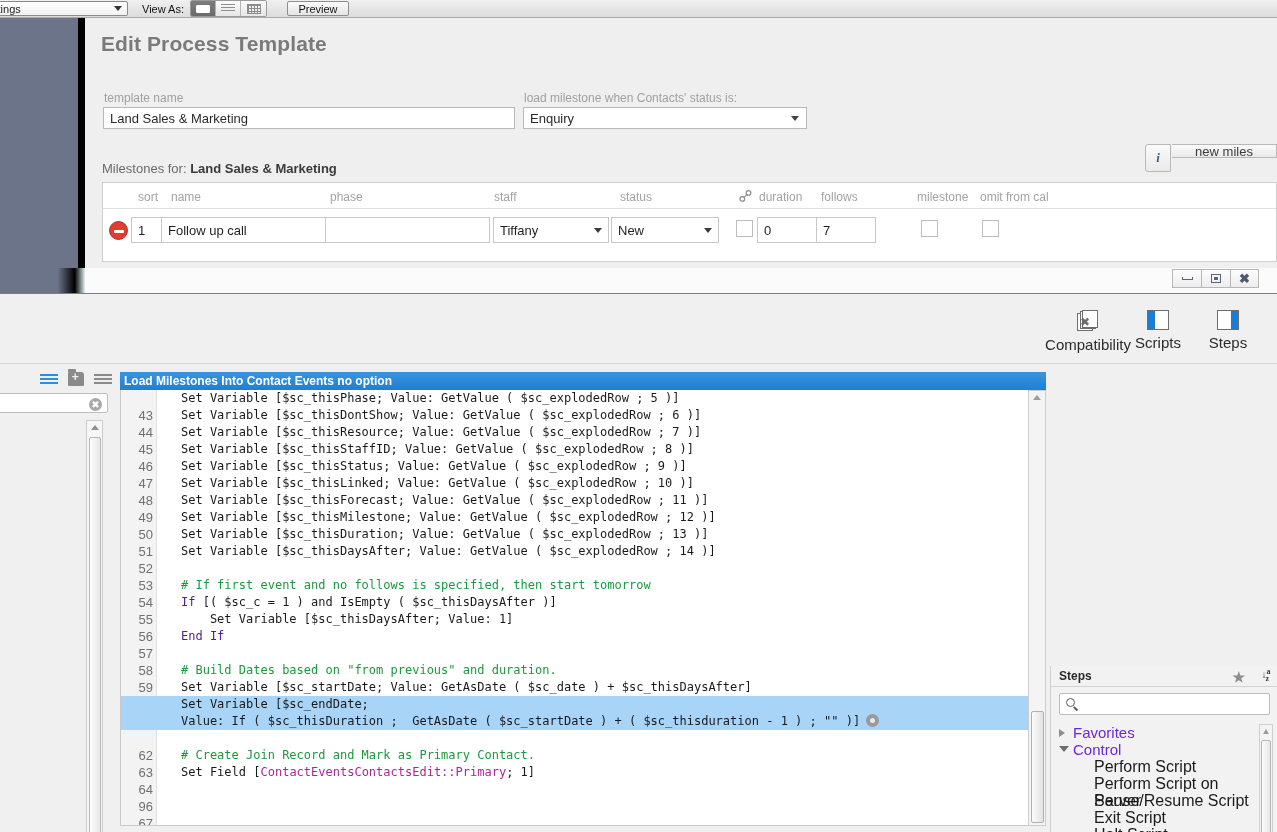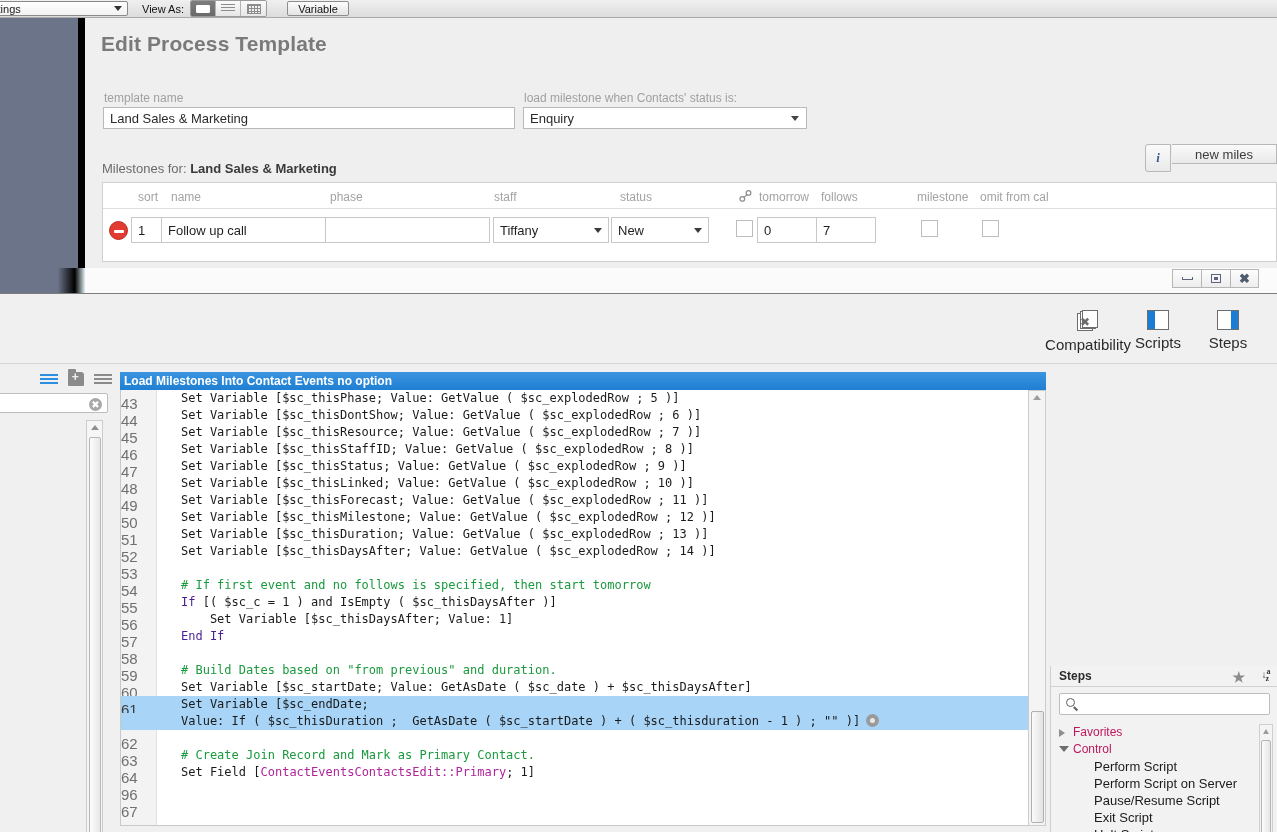--- a/index.html
+++ b/index.html
@@ -112,21 +112,21 @@
     position: absolute; left: 1060px; top: 126px;
     width: 26px; height: 28px;
     background: linear-gradient(#fafafa, #eaeaea);
     border: 1px solid #b8b8b8; border-radius: 3px 0 0 3px;
     display: flex; align-items: center; justify-content: center;
     font-size: 13px; font-style: italic; font-weight: bold; color: #3a5e8c;
     font-family: "Liberation Serif", serif;
   }
   .newmile-btn {
     position: absolute; left: 1087px; top: 126px;
-    width: 105px; height: 20px;
+    width: 105px; height: 14px;
     background: linear-gradient(#fafafa, #e9e9e9);
     border: 1px solid #b8b8b8; border-left: none;
     display: flex; align-items: center; justify-content: center;
     font-size: 13px; color: #3c3c3c;
     overflow: hidden; white-space: nowrap;
   }
 
   
   .ms-table {
     position: absolute; left: 17px; top: 164px; width: 1175px; height: 80px;
@@ -279,22 +279,22 @@
   }
   .gutter-col {
     position: absolute; left: 0; top: 0; width: 36px; height: 100%;
     background: #f3f3f3; border-right: 1px solid #e2e2e2;
   }
   .code-line {
     position: relative; height: 17px; font-family: "DejaVu Sans Mono", monospace;
     font-size: 12px; line-height: 17px; white-space: pre; color: #1a1a1a;
   }
   .code-line .ln {
-    position: absolute; left: 0; top: 5px; width: 32px; 
-    color: #707070; font-family: "Liberation Sans", sans-serif; font-size: 15px;
+    position: absolute; left: 0; top: 17px; width: 32px; text-align: right;
+    color: #707070; font-family: "Liberation Sans", sans-serif; font-size: 13px;
   }
   .code-line .txt { position: absolute; left: 60px; top: 0; }
   .code-line.sel { background: #a8d4f7; }
   .code-line.sel .ln { background: #a8d4f7; color: #3a3a3a; }
   .cmt { color: #1a9a3e; }
   .kw  { color: #4c1d95; }
   .fld { color: #b0249a; }
   .gear {
     display: inline-block; width: 13px; height: 13px; border-radius: 50%;
     background: #9a9a9a; position: relative; vertical-align: -2px; margin-left: 6px;
@@ -338,42 +338,42 @@
     position: absolute; left: 6px; top: 4px; width: 9px; height: 9px;
     border: 1.6px solid #5c5c5c; border-radius: 50%;
   }
   .mag::after { content:""; position:absolute; left:7px; top:7px; width:5px; height:1.6px;
     background:#5c5c5c; transform: rotate(45deg); transform-origin: left center; }
   .steps-list {
     position: absolute; left: 0; top: 58px; width: 210px; height: 402px;
     overflow: hidden;
   }
   .grp {
-    position: relative; height: 17px; font-size: 12px; color: #be185d;
+    position: relative; height: 17px; font-size: 15px; color: #6d28d9;
     padding-left: 22px; line-height: 17px;
   }
   .grp .tri {
     position: absolute; left: 8px; top: 5px; width: 0; height: 0;
   }
   .tri.collapsed {
     border-top: 4px solid transparent; border-bottom: 4px solid transparent;
     border-left: 6px solid transparent;
     box-shadow: none;
   }
   .tri.collapsed::before {
     content:""; position:absolute; left:-6px; top:-4px;
     border-top: 4px solid transparent; border-bottom: 4px solid transparent;
     border-left: 6px solid #8e8e8e;
   }
   .tri.expanded {
     border-left: 5px solid transparent; border-right: 5px solid transparent;
     border-top: 6px solid #6e6e6e;
   }
   .step-item {
-    height: 17px; font-size: 13px; color: #1b1b1b;
+    height: 17px; font-size: 16px; color: #1b1b1b;
     padding-left: 43px; line-height: 17px;
   }
   .steps-scroll {
     position: absolute; right: 4px; top: 58px; width: 14px; height: 402px;
     background: #f4f4f4; border: 1px solid #cfcfcf;
   }
   .steps-scroll .up-arrow {
     position: absolute; left: 3px; top: 4px; width: 0; height: 0;
     border-left: 3.5px solid transparent; border-right: 3.5px solid transparent;
     border-bottom: 5px solid #9c9c9c;
@@ -397,21 +397,21 @@
     <div class="viewas-btn active">
       <span class="ico-form"></span>
     </div>
     <div class="viewas-btn">
       <span class="ico-list"></span>
     </div>
     <div class="viewas-btn">
       <span class="ico-table"></span>
     </div>
   </div>
-  <div class="preview-btn">Variable</div>
+  <div class="preview-btn">Preview</div>
 </div>
 
 <div class="left-gutter"></div>
 <div class="left-gutter-edge"></div>
 <div class="gutter-inner-shade"></div>
 
 <div class="form-panel">
   <div class="page-title">Edit Process Template</div>
 
   <div class="field-label lbl-template">template name</div>
@@ -437,35 +437,35 @@
       <span style="left:35px">sort</span>
       <span style="left:68px">name</span>
       <span style="left:227px">phase</span>
       <span style="left:391px">staff</span>
       <span style="left:517px">status</span>
       <svg class="lnk-icon" viewBox="0 0 16 16">
         <path d="M6 10.5 L10 6.5" stroke="#8e8e8e" stroke-width="1.3" fill="none"></path>
         <circle cx="4.6" cy="11.6" r="2.5" stroke="#8e8e8e" stroke-width="1.3" fill="none"></circle>
         <circle cx="11.2" cy="5.2" r="2.5" stroke="#8e8e8e" stroke-width="1.3" fill="none"></circle>
       </svg>
-      <span style="left:656px">tomorrow</span>
+      <span style="left:656px">duration</span>
       <span style="left:718px">follows</span>
       <span style="left:814px">milestone</span>
       <span style="left:877px">omit from cal</span>
     </div>
     <div class="ms-row">
       <div class="del-btn"></div>
       <div class="cell" style="left:28px;  width:47px">1</div>
       <div class="cell" style="left:58px;  width:178px">Follow up call</div>
       <div class="cell" style="left:222px; width:165px"></div>
       <div class="cell" style="left:390px; width:116px">
         <span>Tiffany</span>
         <span class="caret"></span>
       </div>
-      <div class="cell" style="left:508px; width:98px">
+      <div class="cell" style="left:508px; width:108px">
         <span>New</span>
         <span class="caret"></span>
       </div>
       <div class="chk" style="left:633px"></div>
       <div class="cell" style="left:654px; width:60px">0</div>
       <div class="cell" style="left:713px; width:60px">7</div>
       <div class="chk" style="left:818px"></div>
       <div class="chk" style="left:879px"></div>
     </div>
   </div>

